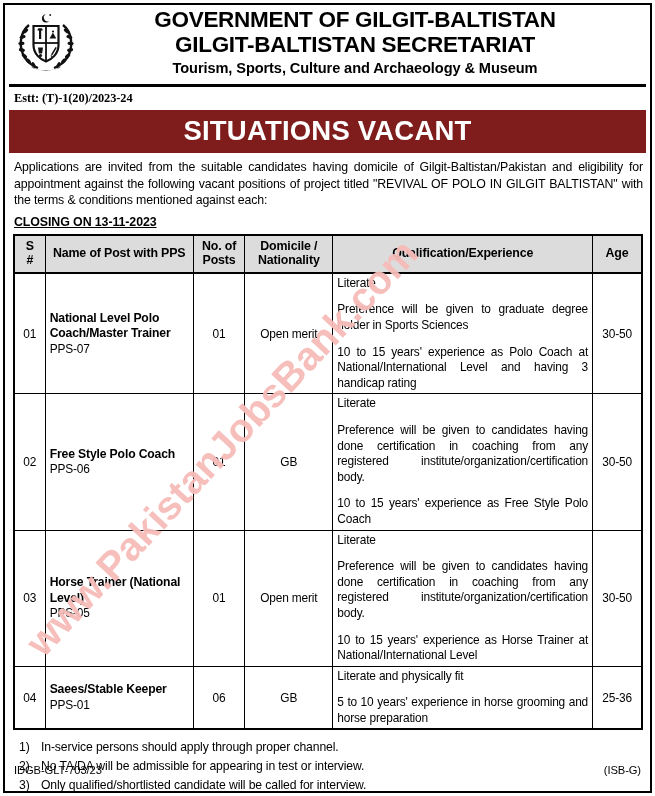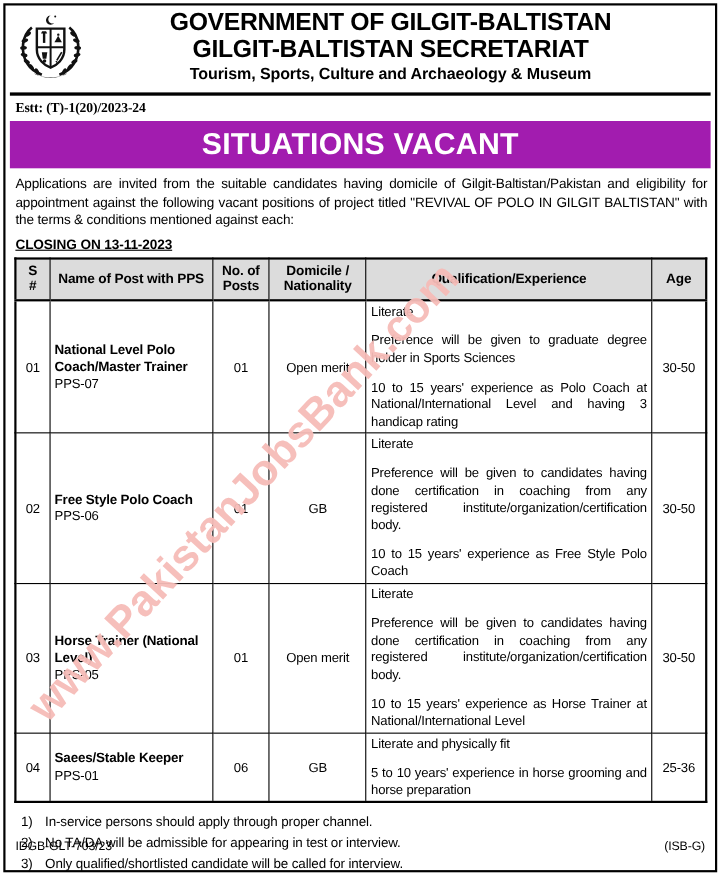--- a/index.html
+++ b/index.html
@@ -104,21 +104,21 @@
   .estt {
     font-size: 12.4px;
     font-weight: bold;
     padding: 4px 0 4px 14px;
     letter-spacing: -0.1px;
     font-family: Liberation Serif, serif;
   }
 
   
   .banner {
-    background: #a21caf;
+    background: #7f1d1d;
     color: #ffffff;
     text-align: center;
     font-size: 27.5px;
     font-weight: bold;
     letter-spacing: 0.2px;
     padding: 5px 0 6px 0;
     margin: 0 9px;
   }
 
   

